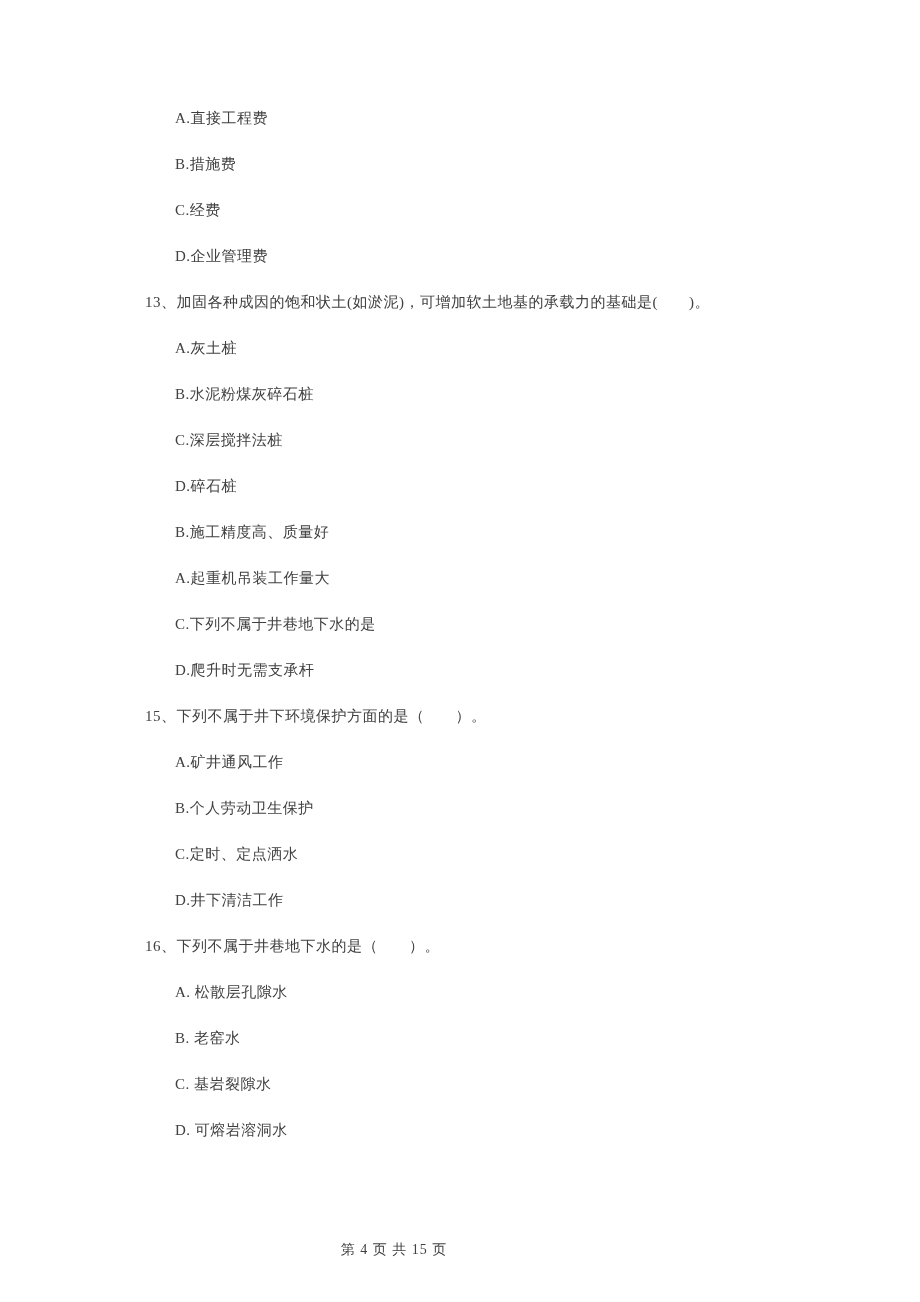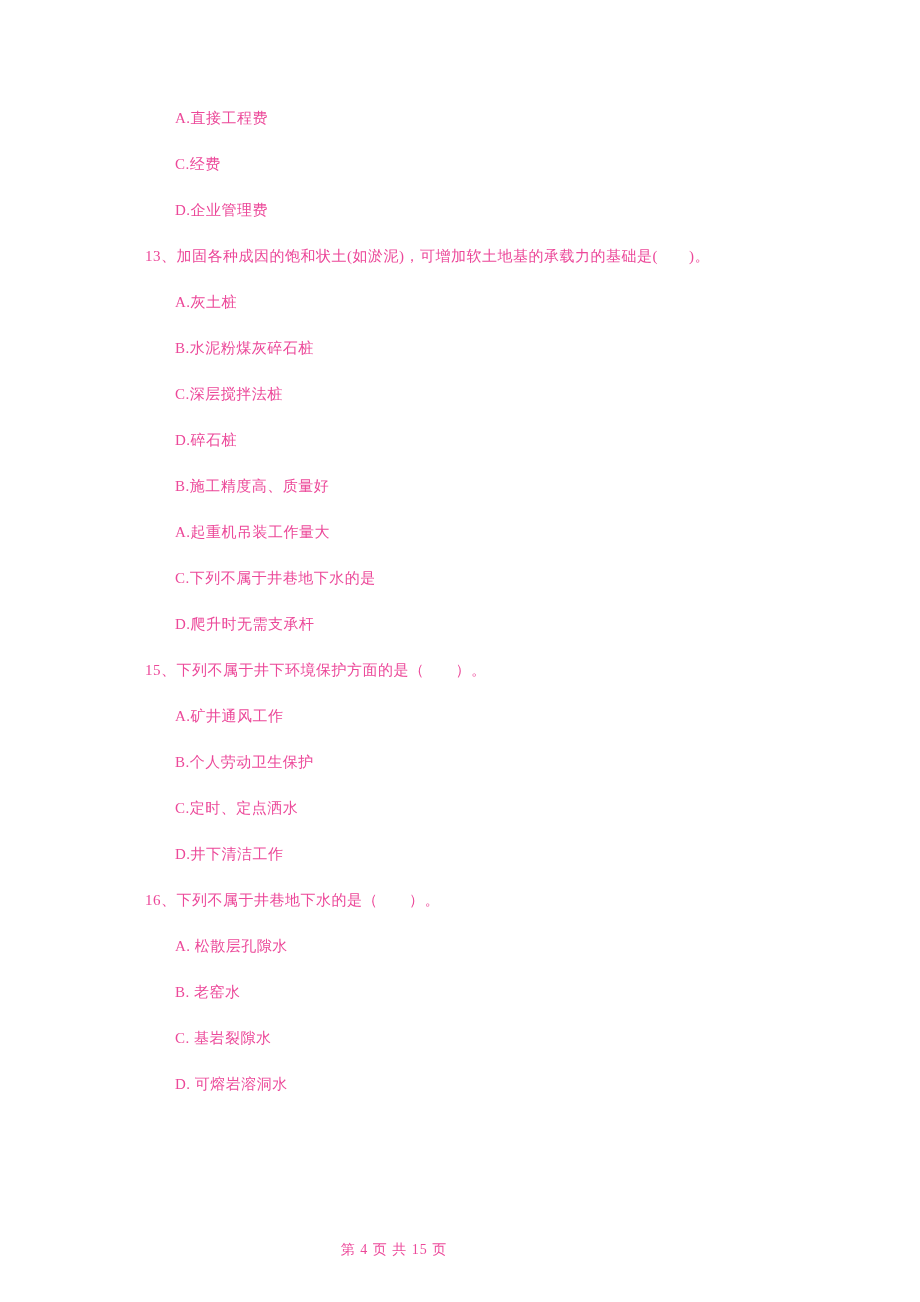--- a/index.html
+++ b/index.html
@@ -7,21 +7,21 @@
     padding: 0;
     background: #ffffff;
     width: 920px;
   }
   .page {
     width: 920px;
     height: 1302px;
     position: relative;
     font-family: "SimSun", "宋体", serif;
     font-size: 15px;
-    color: #ec4899;
+    color: #404040;
     line-height: 1.4;
   }
   .content {
     position: absolute;
     left: 145px;
     top: 108px;
   }
   .opt {
     margin-left: 30px;
     margin-bottom: 25px;
@@ -42,20 +42,21 @@
     letter-spacing: 1px;
   }
 </style>
 </head>
 <body>
 
 <div class="page">
   <div class="content">
 
     <div class="opt">A.直接工程费</div>
+    <div class="opt">B.措施费</div>
     <div class="opt">C.经费</div>
     <div class="opt">D.企业管理费</div>
 
     <div class="q">13、加固各种成因的饱和状土(如淤泥)，可增加软土地基的承载力的基础是(　　)。</div>
     <div class="opt">A.灰土桩</div>
     <div class="opt">B.水泥粉煤灰碎石桩</div>
     <div class="opt">C.深层搅拌法桩</div>
     <div class="opt">D.碎石桩</div>
 
     <div class="opt">B.施工精度高、质量好</div>

